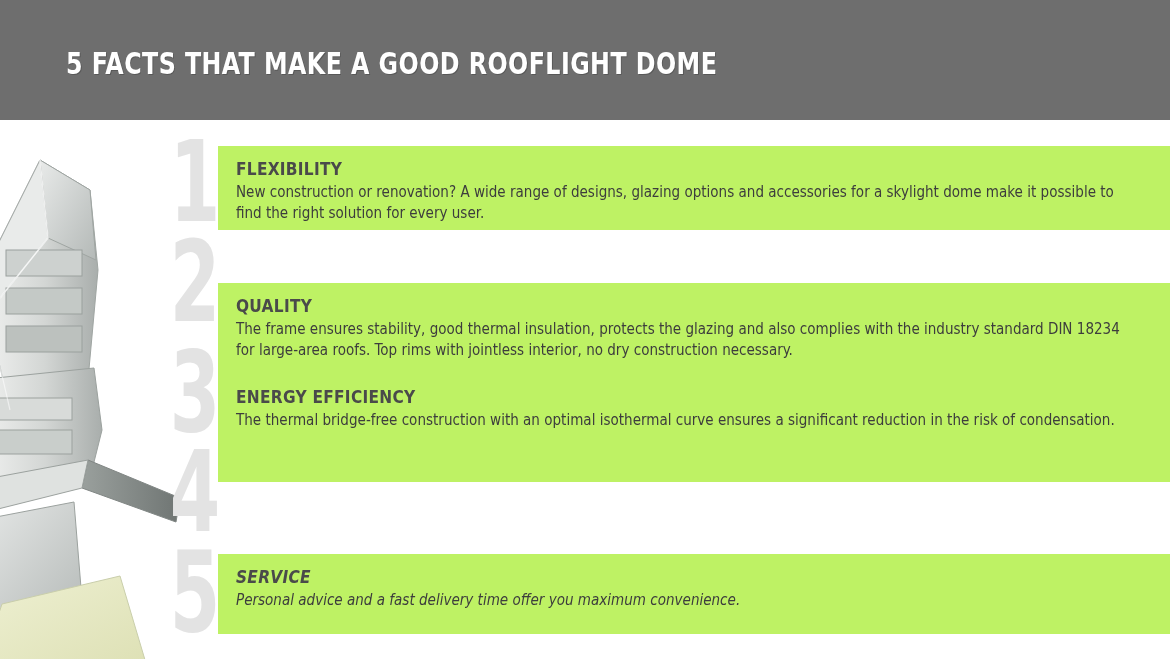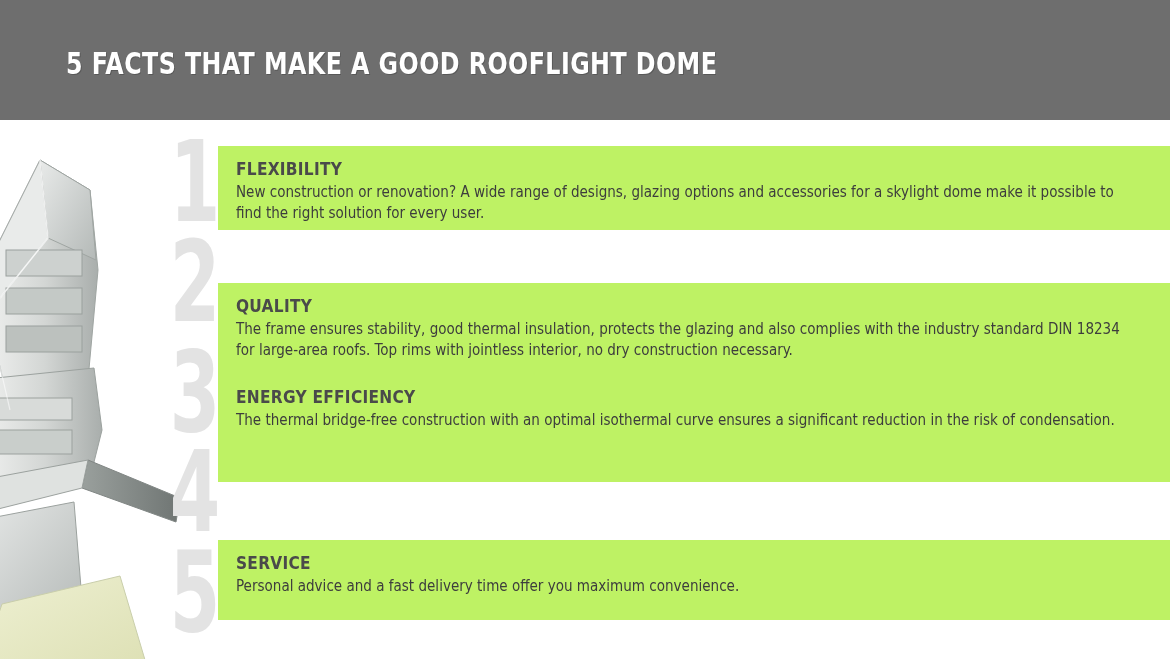--- a/index.html
+++ b/index.html
@@ -122,21 +122,21 @@
     color: #3d3d3d;
     margin: 0;
     transform: scaleX(0.97);
     transform-origin: left center;
   }
 
   .fact-0 { top: 26px;  height: 84px; }
   .fact-1 { top: 122px; height: 108px; margin-top: 41px; }
   .fact-2 { top: 234px; height: 108px; margin-top: 20px; }
   .fact-3 { top: 332px; height: 110px; }
-  .fact-4 { top: 420px; height: 80px; }
+  .fact-4 { top: 434px; height: 80px; font-style: italic; }
 </style>
 </head>
 <body>
 
 <div class="header">
   <div class="header-title">5 Facts that make a good rooflight dome</div>
 </div>
 
 <div class="content">
 

